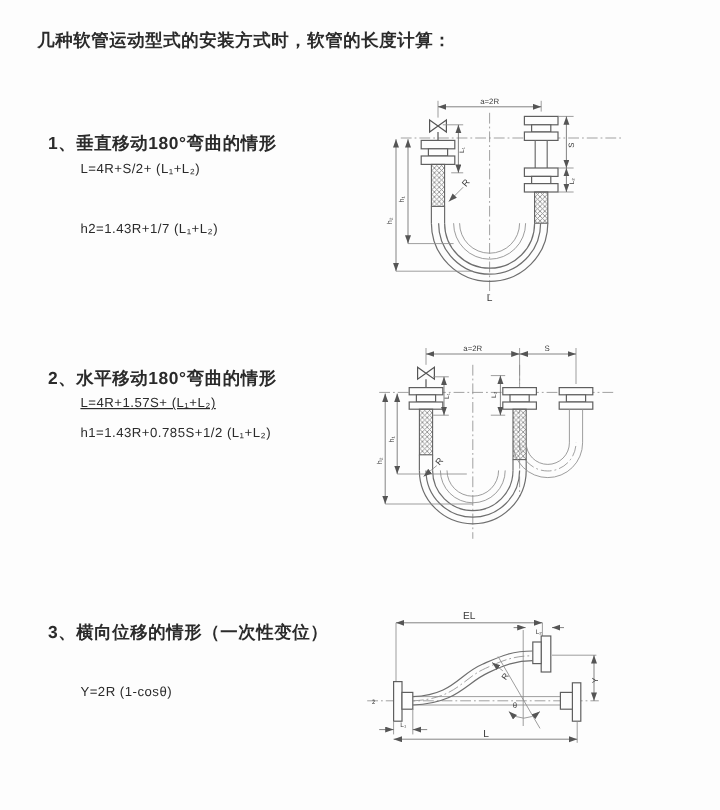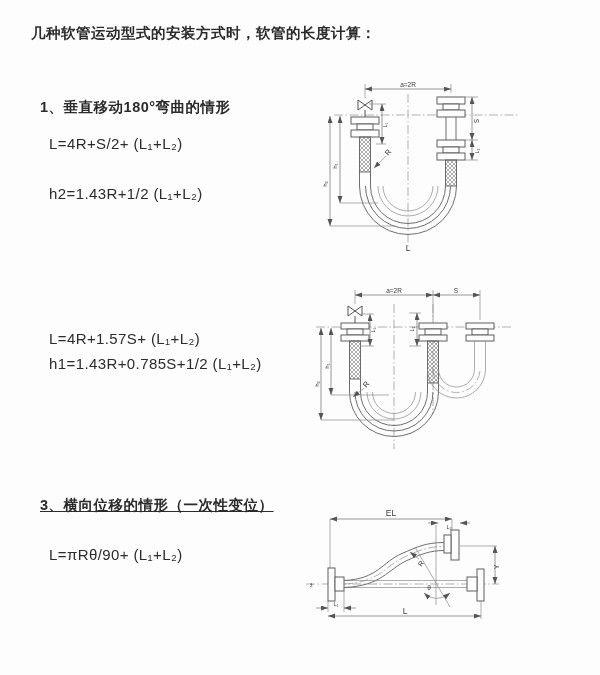--- a/index.html
+++ b/index.html
@@ -2,21 +2,21 @@
 <html><head>
 <meta charset="utf-8">
 <style>
   html,body{margin:0;padding:0;background:#ffffff;}
   .page{
     position:relative;width:600px;height:675px;background:#fdfdfd;overflow:hidden;
     font-family:"Liberation Sans","DejaVu Sans",sans-serif;color:#2b2b2b;
   }
   .title{position:absolute;left:31px;top:24px;font-size:14.5px;font-weight:700;letter-spacing:.5px;}
   .heading{position:absolute;left:40px;font-size:14.5px;font-weight:700;letter-spacing:.5px;}
-  .formula{position:absolute;left:49px;font-size:15px;font-weight:500;letter-spacing:.4px;white-space:pre;}
+  .formula{position:absolute;left:67px;font-size:11px;font-weight:500;letter-spacing:.4px;white-space:pre;}
   svg{position:absolute;overflow:visible;}
   svg text{font-family:"Liberation Sans","DejaVu Sans",sans-serif;fill:#3a3a3a;}
   .ln{stroke:#6e6e6e;stroke-width:1;fill:none;}
   .tn{stroke:#8a8a8a;stroke-width:.7;fill:none;}
   .dd{stroke:#8f8f8f;stroke-width:.7;fill:none;stroke-dasharray:9 2.5 1.5 2.5;}
   .dm{stroke:#6b6b6b;stroke-width:.7;fill:none;}
   .fit{fill:#fdfdfd;stroke:#5f5f5f;stroke-width:1;}
   .br{fill:url(#braid);stroke:#5f5f5f;stroke-width:.9;}
   .vlv{fill:none;stroke:#555;stroke-width:1;}
 </style>
@@ -31,23 +31,23 @@
         <path d="M0,0 L7,2.5 L0,5 z" fill="#555"></path>
       </marker>
       <pattern id="braid" width="4" height="4" patternUnits="userSpaceOnUse">
         <path d="M0,0 L4,4 M4,0 L0,4" stroke="#878787" stroke-width=".7"></path>
       </pattern>
     </defs>
   </svg>
 
   <div class="title">几种软管运动型式的安装方式时，软管的长度计算：</div>
 
-  <div class="heading" style="top:98px;">1、垂直移动180°弯曲的情形</div>
+  <div class="heading" style="top:110px;">1、垂直移动180°弯曲的情形</div>
   <div class="formula" style="top:135px;">L=4R+S/2+ (L₁+L₂)</div>
-  <div class="formula" style="top:185px;">h2=1.43R+1/2 (L₁+L₂)</div>
+  <div class="formula" style="top:185px;">h2=1.43R+1/7 (L₁+L₂)</div>
 
   <svg style="left:306px;top:76px;" width="285" height="180" viewBox="0 0 285 180">
 
     <path class="dd" d="M28,39 H212"></path>
     <path class="dd" d="M102,18 V170"></path>
 
     <g>
       <path class="tn" d="M59,8 V22 M145,8 V17"></path>
       <path class="dm" d="M59,13 H145" marker-start="url(#ae)" marker-end="url(#ae)"></path>
       <text x="102" y="10.5" font-size="6.5" text-anchor="middle">a=2R</text>
@@ -116,21 +116,22 @@
     </g>
 
     <g>
       <path class="tn" d="M80,80 L68,92" marker-end="url(#ae)"></path>
       <text x="84" y="78" font-size="7.5" text-anchor="middle" transform="rotate(-50 84 78)">R</text>
     </g>
 
     <text x="102" y="175" font-size="8.5" text-anchor="middle">L</text>
   </svg>
 
-  <div class="formula" style="top:330px;">L=4R+1.57S+ (L₁+L₂)</div>
+  <div class="heading" style="top:306px;">2、水平移动180°弯曲的情形</div>
+  <div class="formula" style="top:330px;text-decoration:underline;">L=4R+1.57S+ (L₁+L₂)</div>
   <div class="formula" style="top:355px;text-align:right;">h1=1.43R+0.785S+1/2 (L₁+L₂)</div>
 
   <svg style="left:304px;top:284px;" width="290" height="190" viewBox="0 0 290 190">
     <path class="dd" d="M12,43 H208"></path>
     <path class="dd" d="M90,20 V165"></path>
     <path class="dd" d="M129,20 V130"></path>
 
     <g>
       <path class="tn" d="M51,6 V20 M129,6 V36 M176,6 V36"></path>
       <path class="dm" d="M51,11 H129" marker-start="url(#ae)" marker-end="url(#ae)"></path>
@@ -205,22 +206,22 @@
       <path class="tn" d="M17,136 H90"></path>
       <text x="14.5" y="100" font-size="6" text-anchor="middle" transform="rotate(-90 14.5 100)">h₂</text>
     </g>
 
     <g>
       <path class="tn" d="M60,104 L49,113" marker-end="url(#ae)"></path>
       <text x="64" y="102" font-size="7.5" text-anchor="middle" transform="rotate(-50 64 102)">R</text>
     </g>
   </svg>
 
-  <div class="heading" style="top:496px;text-decoration:underline;">3、横向位移的情形（一次性变位）</div>
-  <div class="formula" style="top:546px;">L=πRθ/90+ (L₁+L₂)</div>
+  <div class="heading" style="top:518px;">3、横向位移的情形（一次性变位）</div>
+  <div class="formula" style="top:571px;">Y=2R (1-cosθ)</div>
 
   <svg style="left:298px;top:505px;" width="300" height="145" viewBox="0 0 300 145">
     <path class="dd" d="M8,79 H201"></path>
 
     <g>
       <path class="tn" d="M32,14 V63 M154,14 V25"></path>
       <path class="dm" d="M32,14 H154" marker-start="url(#ae)" marker-end="url(#ae)"></path>
       <text x="93" y="11" font-size="8.5" text-anchor="middle">EL</text>
     </g>
 

